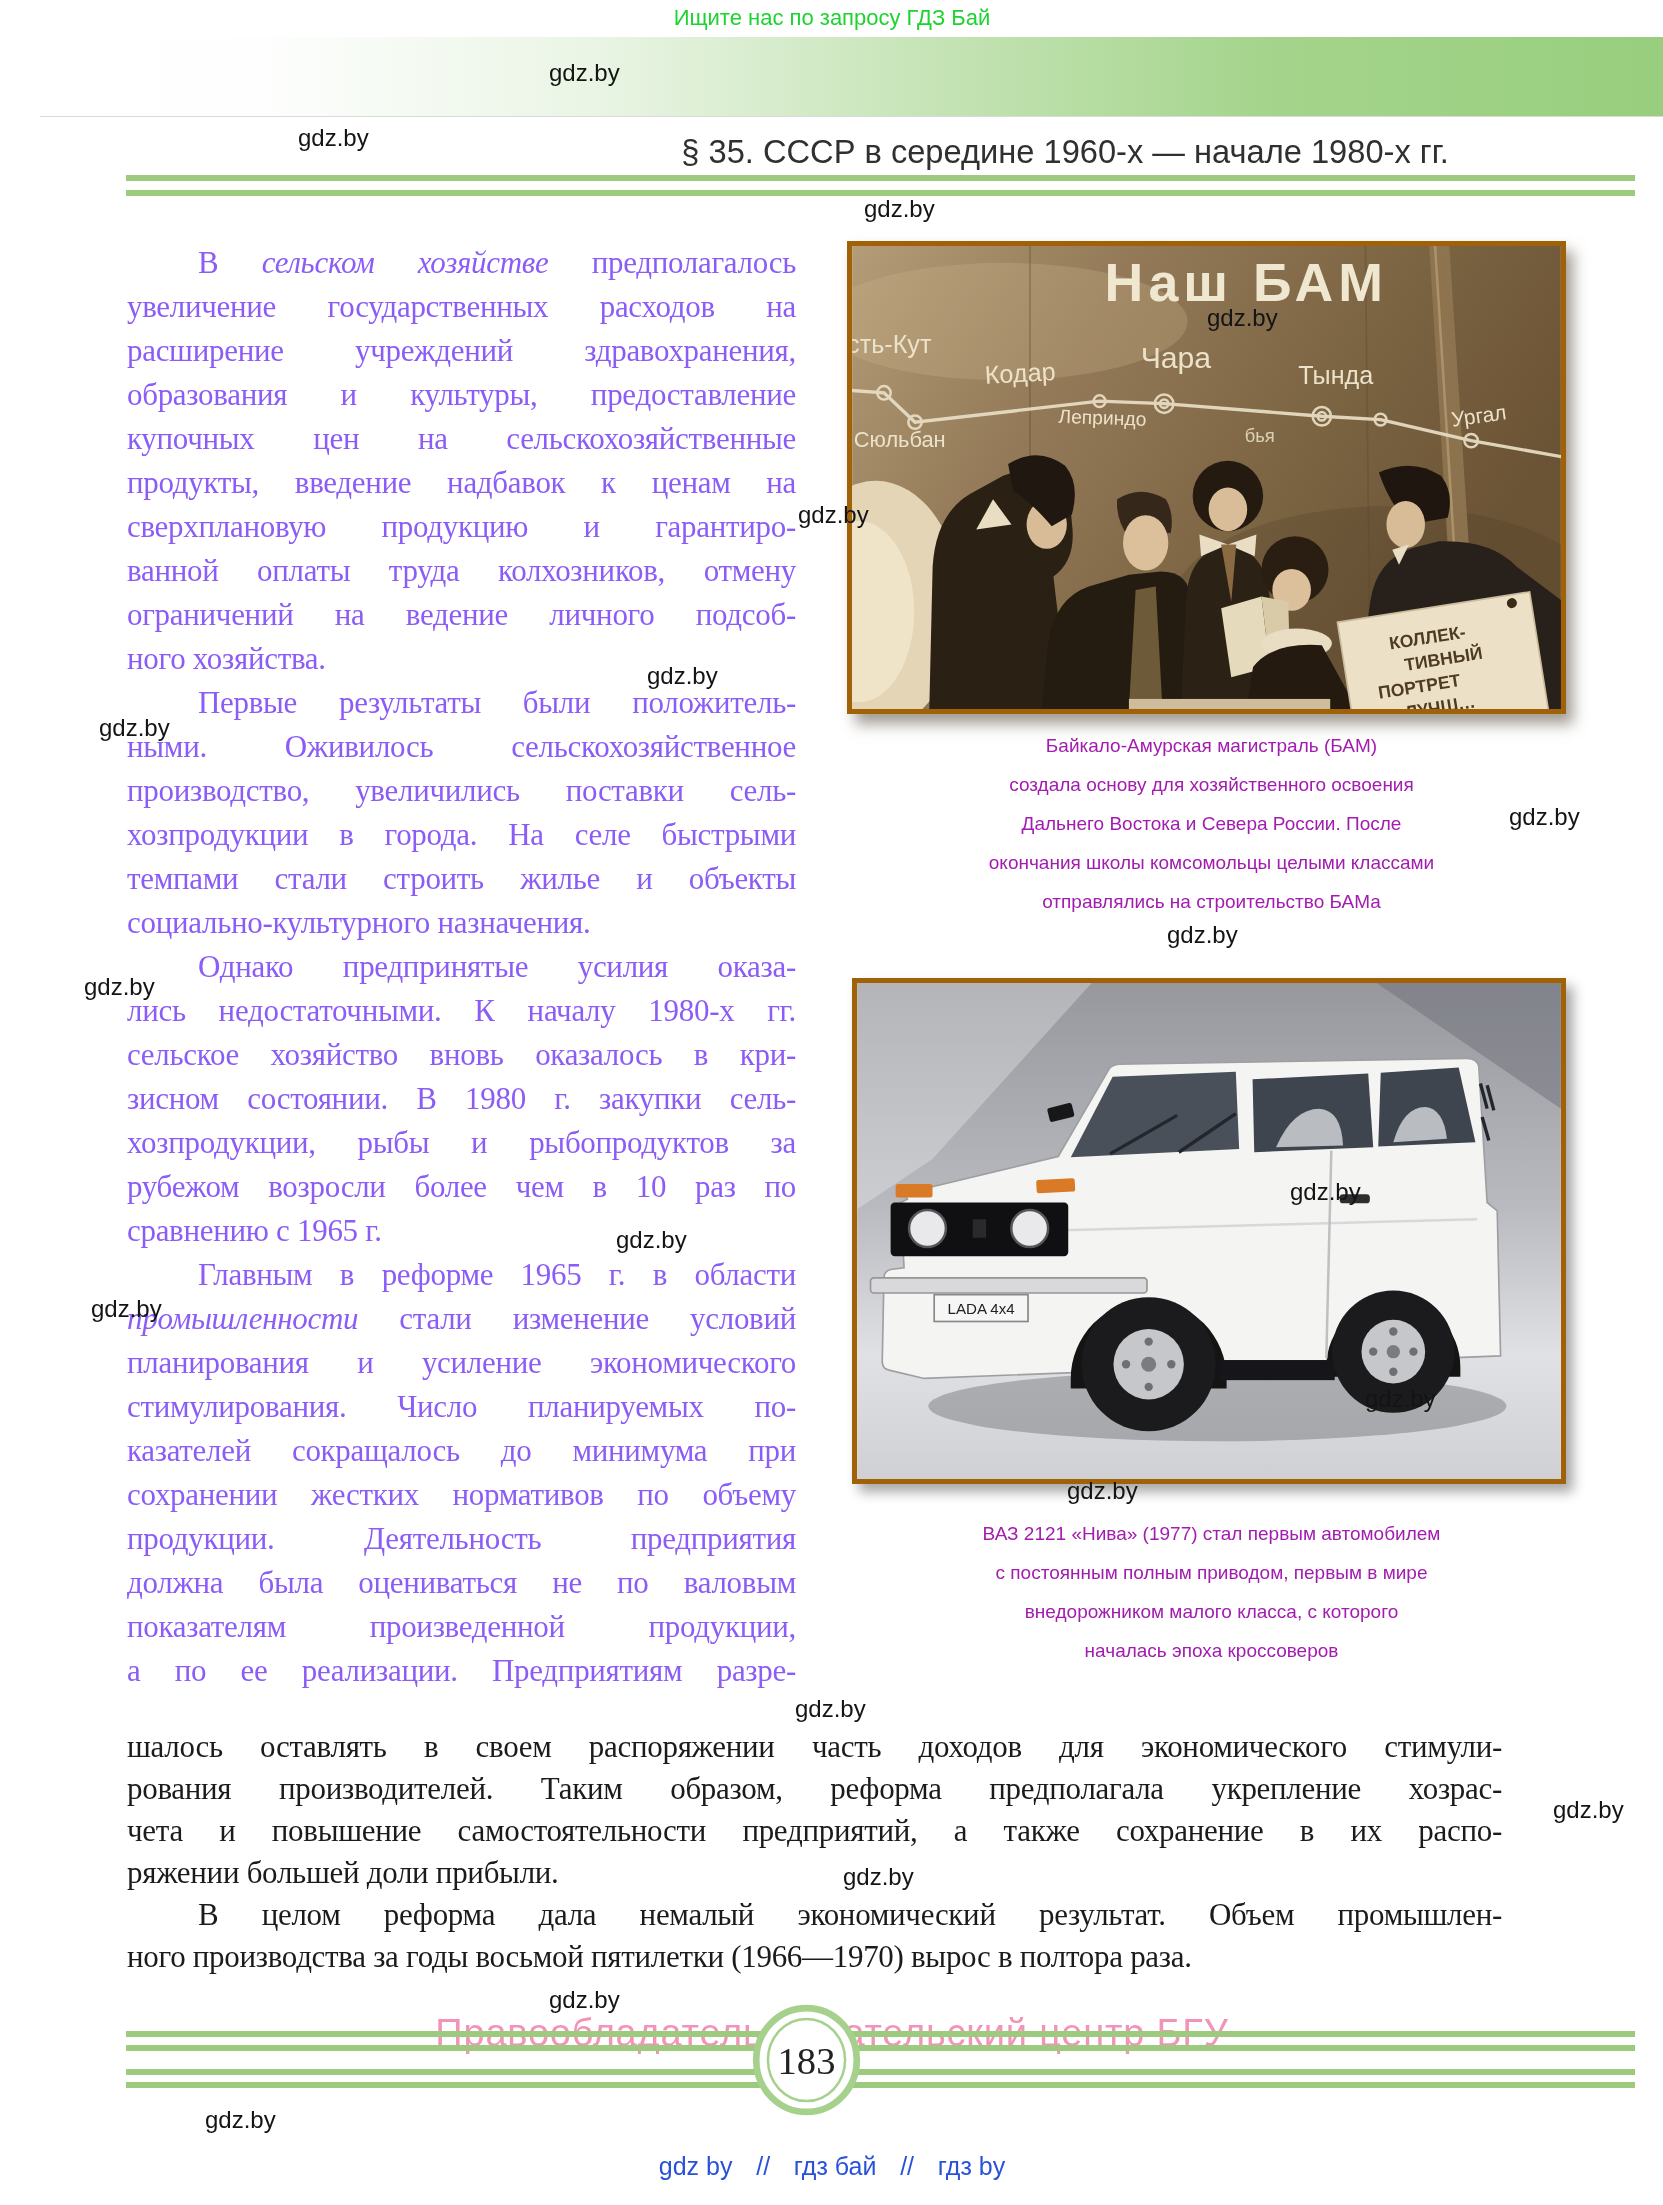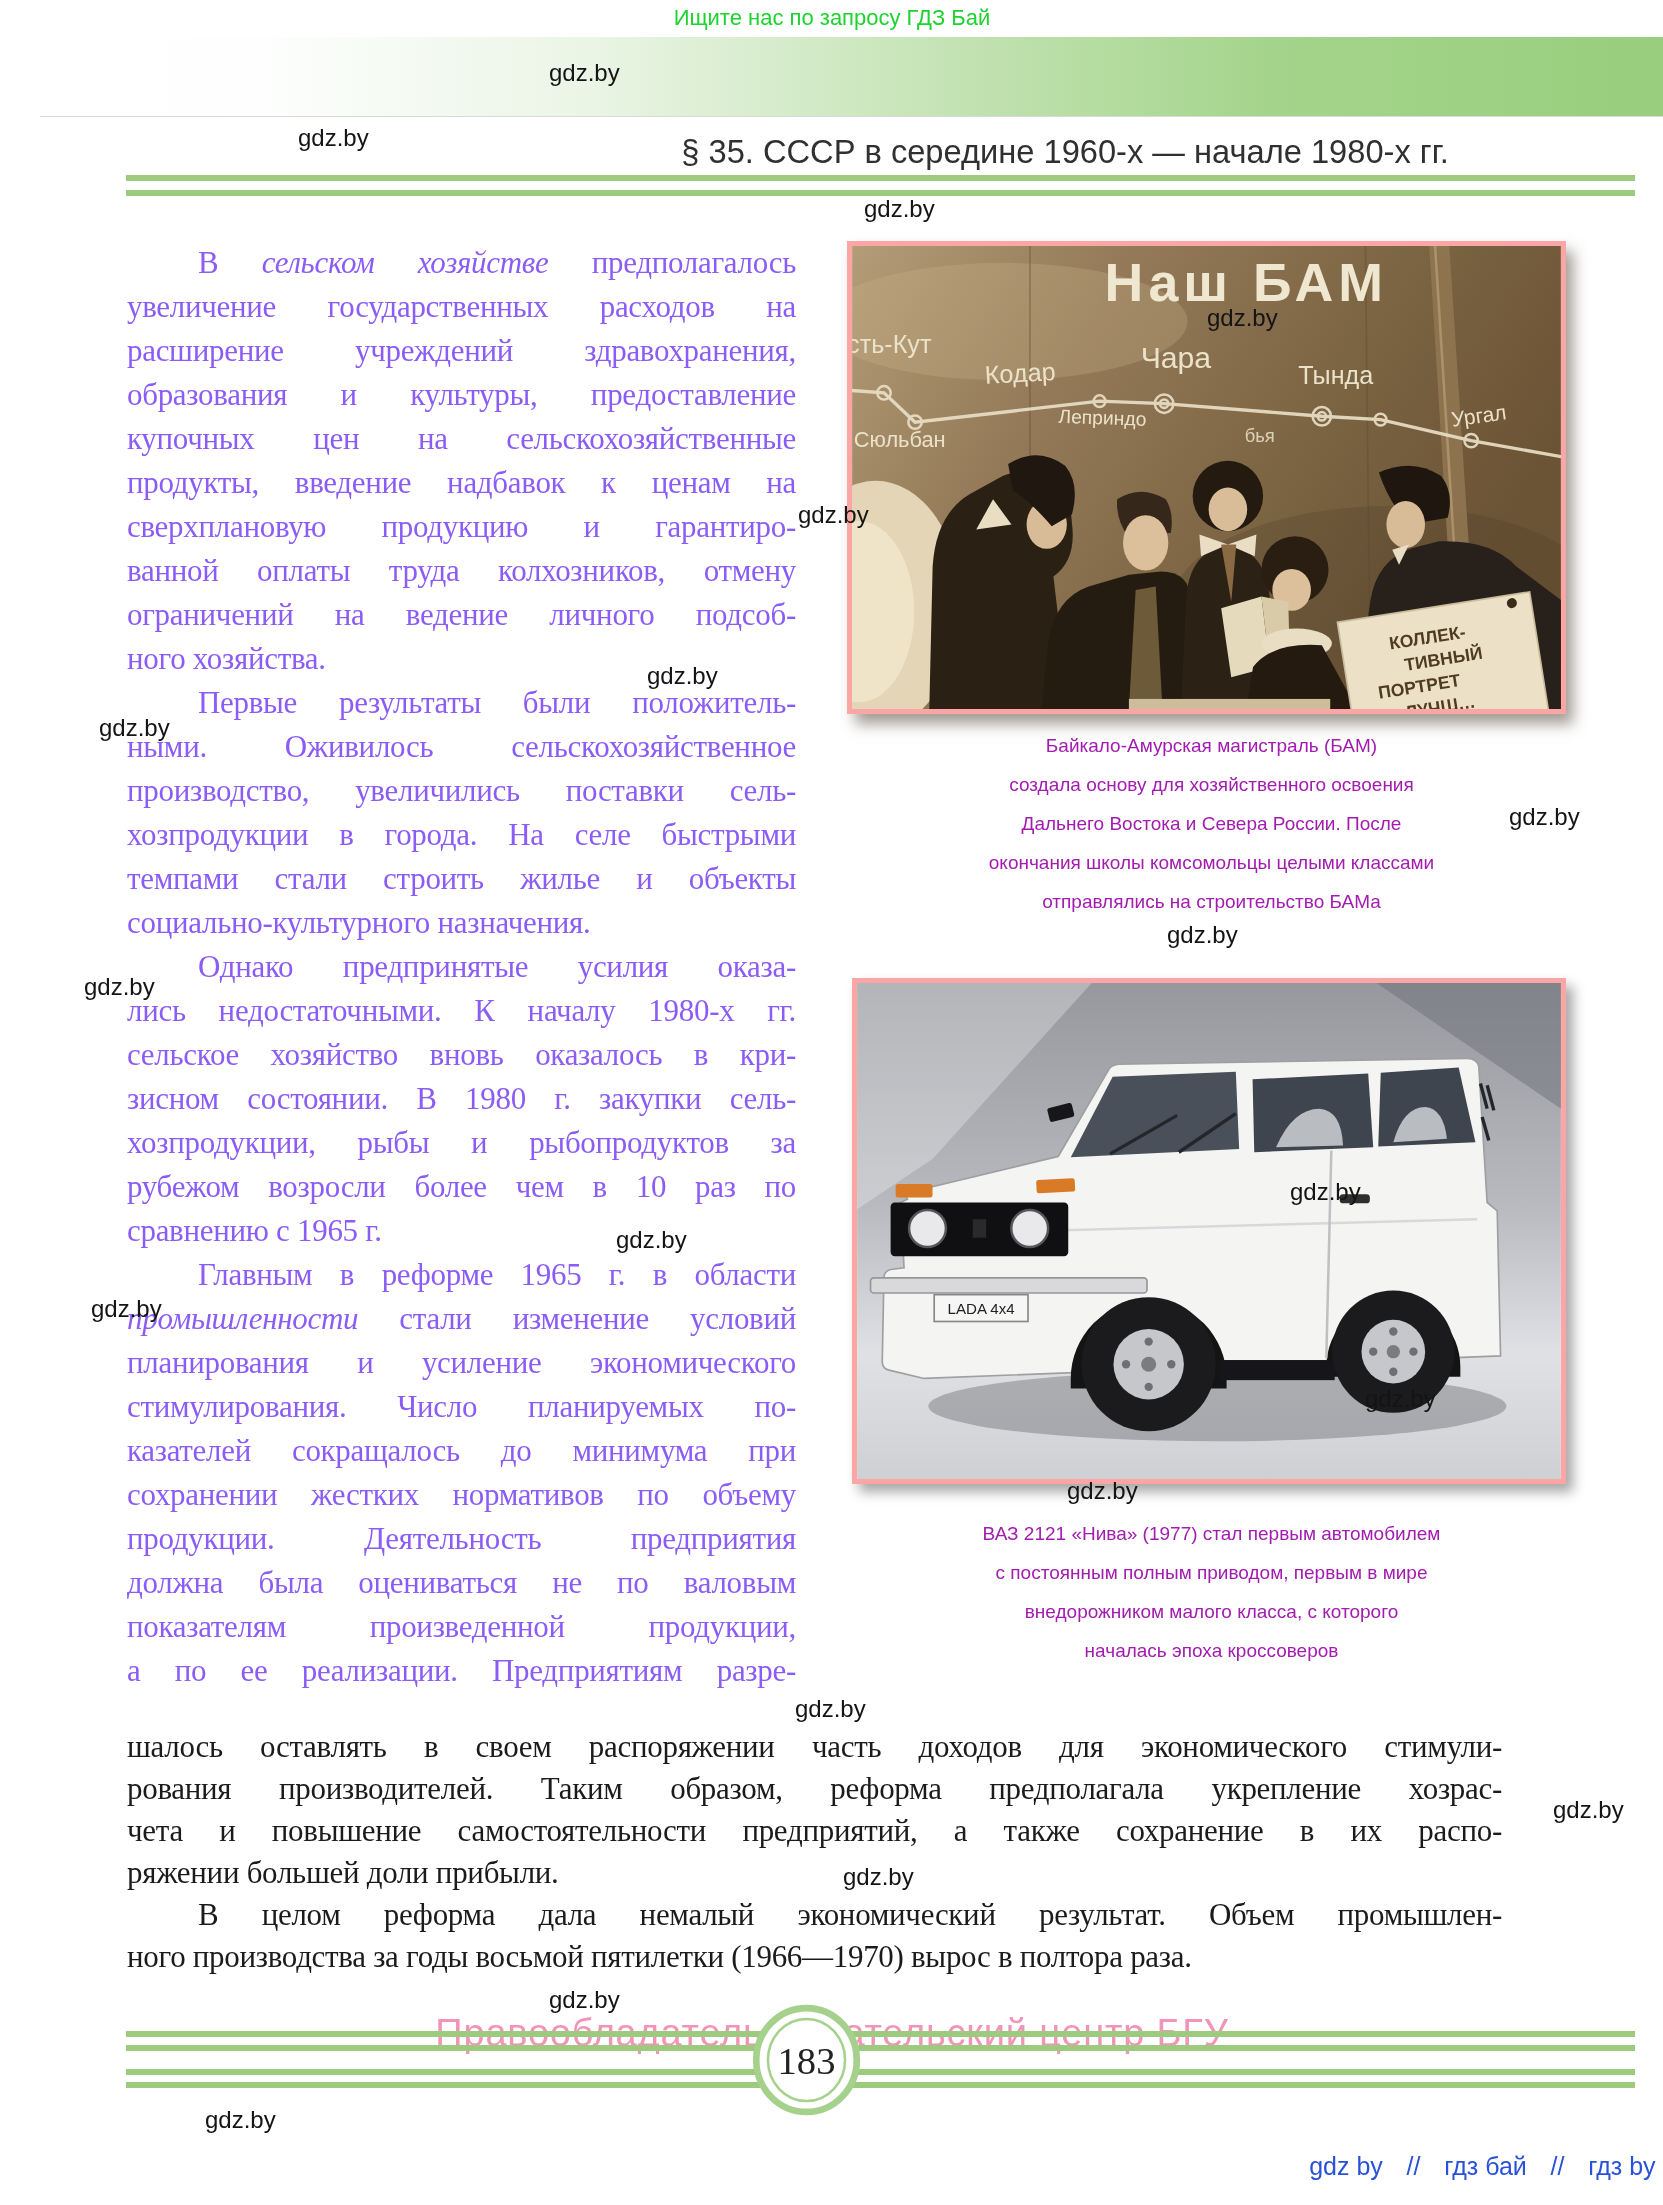--- a/index.html
+++ b/index.html
@@ -26,39 +26,39 @@
             font-family:"Liberation Serif",serif;font-size:31px;line-height:44px;
             color:#8b5cf6;letter-spacing:-0.3px;}
   .wide{position:absolute;left:127px;top:1726px;width:1375px;
         font-family:"Liberation Serif",serif;font-size:31px;line-height:42px;
         color:#1b1b1b;letter-spacing:-0.3px;}
   .serifcol .line,.wide .line{text-align:justify;text-align-last:justify;}
   .serifcol .line.nj,.wide .line.nj{text-align-last:left;}
   .line.ind{text-indent:71px;}
   .it{font-style:italic;}
 
-  .fig{position:absolute;background:#fff;border:5px solid #fca5a5;text-decoration:underline;}
+  .fig{position:absolute;background:#fff;border:5px solid #a16207;text-decoration:underline;}
   #fig-bam{left:847px;top:241px;width:709px;height:463px;
            box-shadow:8.4px 10px 13.4px rgba(70,58,42,.5);}
   #fig-niva{left:852px;top:978px;width:704px;height:496px;
             box-shadow:6.7px 8.4px 11.7px rgba(0,0,0,.35);}
   .fig svg{display:block;}
 
   .cap{position:absolute;left:834px;width:755px;text-align:center;
        font-size:19px;line-height:39px;color:#a21caf;}
   #cap-bam{top:726px;}
   #cap-niva{top:1514px;}
   .cap .line{text-align:center;}
 
   .pink{position:absolute;left:0;top:2012px;width:100%;text-align:center;
         font-size:38px;color:#f293ba;letter-spacing:0.8px;z-index:1;}
 
   .badge{position:absolute;left:751px;top:2003px;width:111px;height:114px;z-index:3;}
 
-  .links{position:absolute;left:0;top:2152px;width:100%;text-align:right;
+  .links{position:absolute;left:0;top:2152px;width:100%;text-align:center;
          font-size:25px;color:#2a52d8;z-index:4;}
   .links span{margin:0 8.4px;}
   .links .lnk{cursor:pointer;}
 </style>
 </head>
 <body>
 
 <div class="page">
 
   <div class="promo">Ищите нас по запросу ГДЗ Бай</div>

